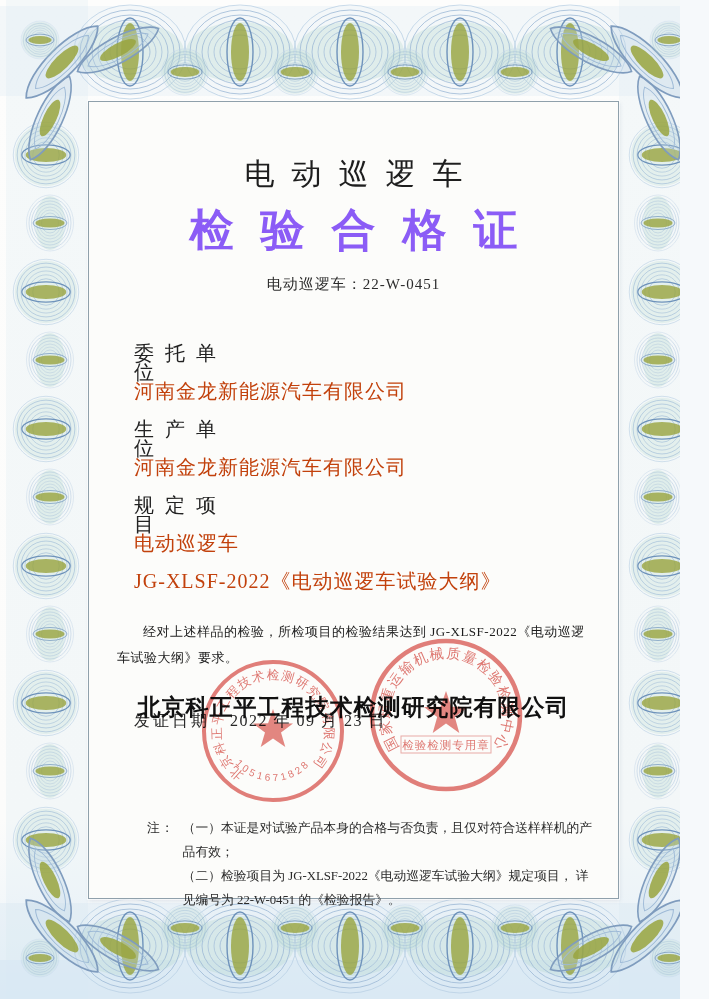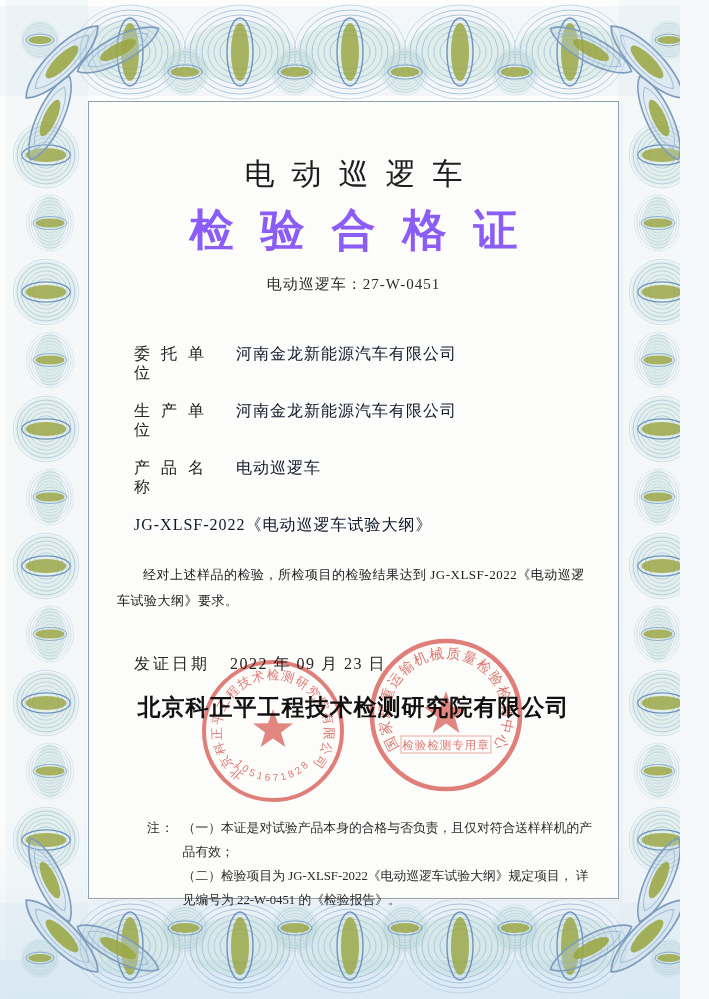--- a/index.html
+++ b/index.html
@@ -26,23 +26,23 @@
     font-size:30px; font-weight:500; letter-spacing:17px; text-indent:17px;
     color:#1e1e1e;
   }
   .title {
     margin:6px 0 0 0; text-align:center;
     font-size:44px; font-weight:700; letter-spacing:27px; text-indent:27px;
     color:#8b5cf6;
   }
   .cert-no { margin-top:15px; text-align:center; font-size:15px; letter-spacing:1px; color:#2b2b2b; }
   .fields { margin:50px 0 0 45px; }
-  .field-row { display:flex; align-items:baseline; margin-bottom:19px; font-size:16px; line-height:19px; }
+  .field-row { display:flex; align-items:baseline; margin-bottom:19px; font-size:20px; line-height:19px;flex-direction:column; }
   .field-label { width:102px; letter-spacing:11px; color:#222; flex:none; }
-  .field-value { letter-spacing:1px; color:#0f172a; }
+  .field-value { letter-spacing:1px; color:#c2410c; }
   .conclusion {
     margin:28px 20px 0 28px; font-size:13px; line-height:26px;
     text-indent:2em; letter-spacing:.5px; color:#1d1d1d;
   }
   .issue-row { margin:40px 0 0 45px; font-size:16px; }
   .issue-label { letter-spacing:3px; }
   .issue-value { margin-left:16px; letter-spacing:1.5px; }
   .issuer {
     position:absolute; left:0; top:590px; width:100%; text-align:center;
     font-family:"Liberation Sans","DejaVu Sans",sans-serif; font-weight:700; color:#111;
@@ -168,34 +168,34 @@
     <use href="#roseH" transform="translate(669,958) scale(0.45)"></use>
   </svg>
 
   <div class="panel">
 
     <div class="subtitle">电动巡逻车</div>
 
     <div class="title">检验合格证</div>
 
     <div class="cert-no">
-      <span>电动巡逻车：</span><span>27-W-0451</span>
+      <span>电动巡逻车：</span><span>22-W-0451</span>
     </div>
 
     <div class="fields">
       <div class="field-row">
         <span class="field-label">委托单位</span>
         <span class="field-value">河南金龙新能源汽车有限公司</span>
       </div>
       <div class="field-row">
         <span class="field-label">生产单位</span>
         <span class="field-value">河南金龙新能源汽车有限公司</span>
       </div>
       <div class="field-row">
-        <span class="field-label">产品名称</span>
+        <span class="field-label">规定项目</span>
         <span class="field-value">电动巡逻车</span>
       </div>
       <div class="field-row">
         <span class="field-value">JG-XLSF-2022《电动巡逻车试验大纲》</span>
       </div>
     </div>
 
     <p class="conclusion">经对上述样品的检验，所检项目的检验结果达到 JG-XLSF-2022《电动巡逻车试验大纲》要求。</p>
 
     <div class="issue-row">

